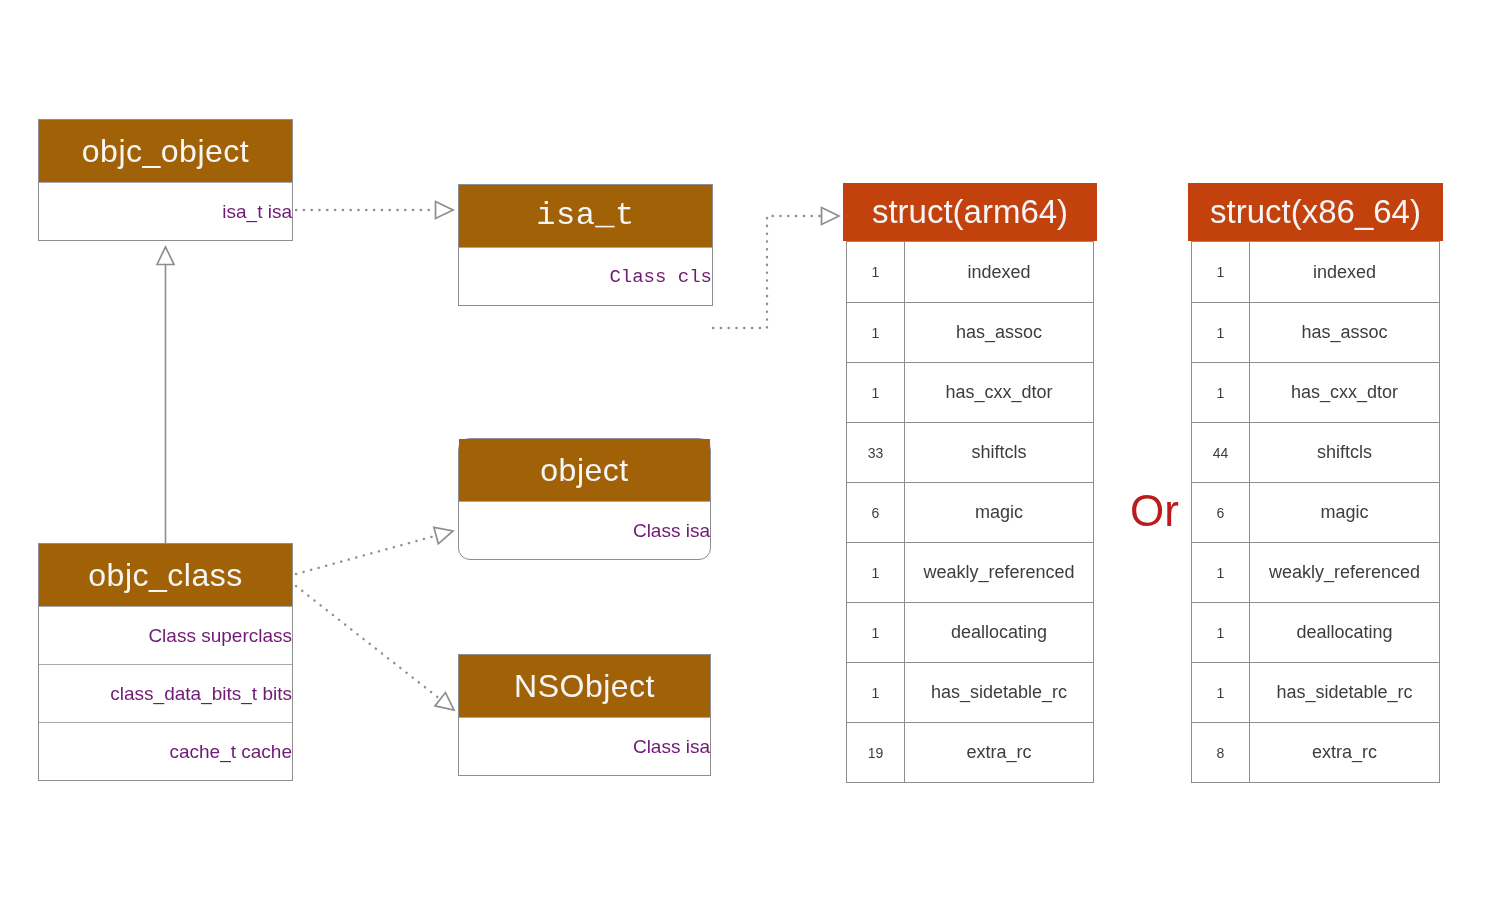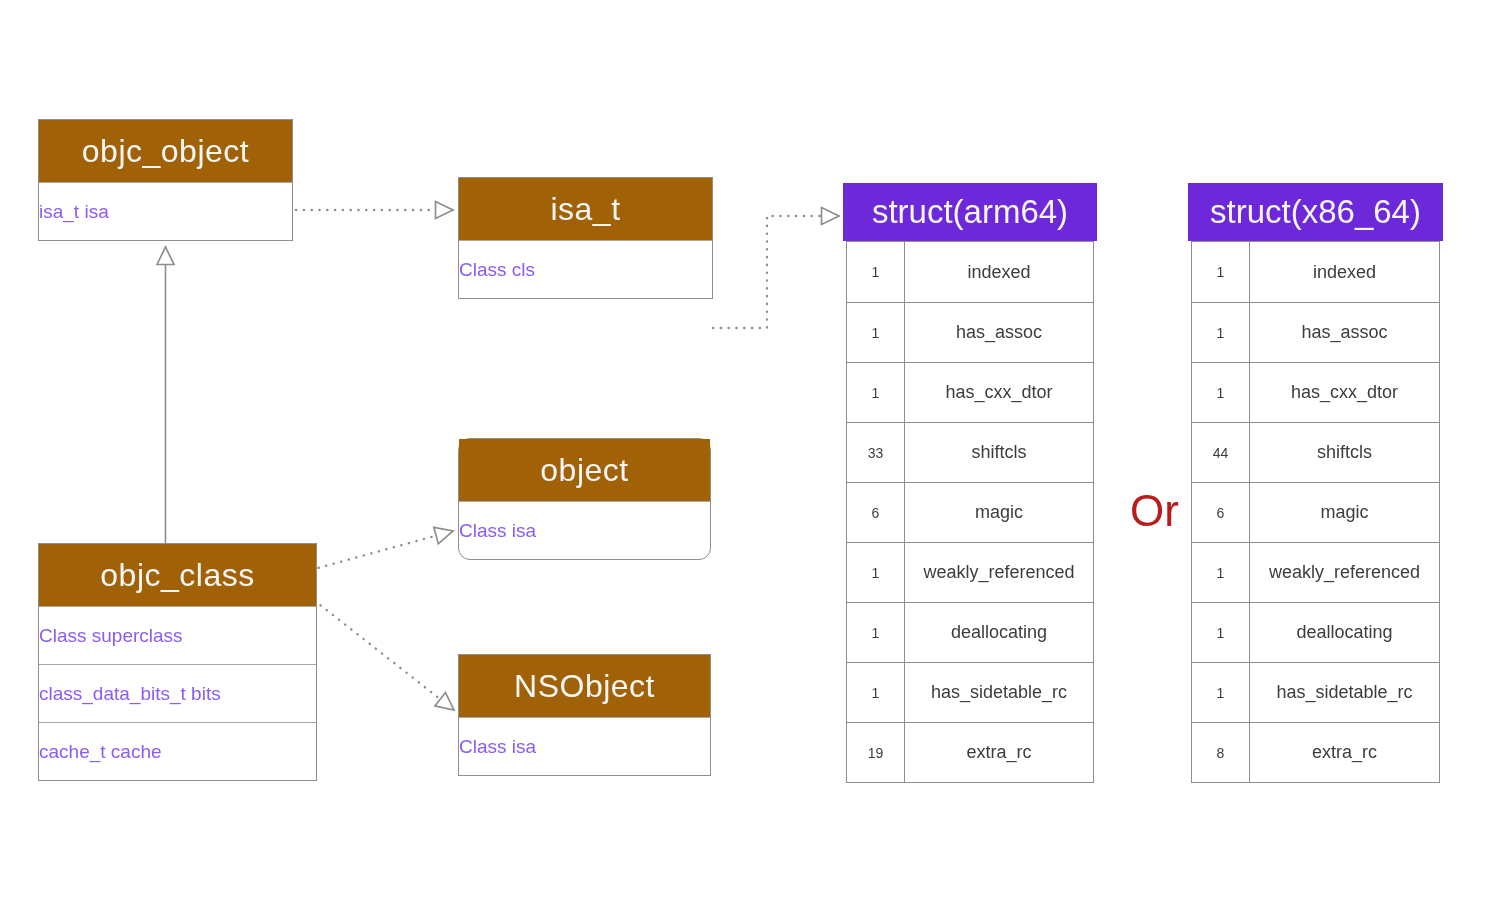--- a/index.html
+++ b/index.html
@@ -32,34 +32,34 @@
     text-align: center;
     font-size: 32px;
     font-weight: 400;
     letter-spacing: 0.5px;
     white-space: nowrap;
     overflow: hidden;
   }
   .uml-row {
     height: 58px;
     line-height: 58px;
-    text-align: left;
+    text-align: right;
     font-size: 19px;
-    color: #8b5cf6;
+    color: #701a75;
     border-top: 1px solid #a8a8a8;
     box-sizing: border-box;
     white-space: nowrap;
   }
   .uml-row:first-of-type { border-top: none; }
   
   .struct-table { position: absolute; box-sizing: border-box; }
   .struct-header {
     height: 58px;
     line-height: 58px;
-    background: #6d28d9;
+    background: #c2410c;
     color: #f5f5f5;
     text-align: center;
     font-size: 33px;
     font-weight: 400;
     white-space: nowrap;
     overflow: hidden;
   }
   .struct-body {
     border: 1px solid #8e8e8e;
     margin: 0 3px;
@@ -118,36 +118,36 @@
     <path d="M165.5,543 L165.5,247" fill="none" stroke="#8e8e8e" stroke-width="1.6" marker-end="url(#tri)"></path>
     <path d="M296,574 L453,531" fill="none" stroke="#8e8e8e" stroke-width="2.4" stroke-dasharray="0.2 7.6" stroke-linecap="round" marker-end="url(#tri)"></path>
     <path d="M296,586 L454,710" fill="none" stroke="#8e8e8e" stroke-width="2.4" stroke-dasharray="0.2 7.6" stroke-linecap="round" marker-end="url(#tri)"></path>
   </svg>
 
   <div class="uml-box" style="left:38px; top:119px; width:255px;">
     <div class="uml-header">objc_object</div>
     <div class="uml-row">isa_t isa</div>
   </div>
 
-  <div class="uml-box" style="left:458px; top:177px; width:255px;">
+  <div class="uml-box" style="left:458px; top:184px; width:255px;font-family:Liberation Mono, monospace;">
     <div class="uml-header">isa_t</div>
     <div class="uml-row">Class cls</div>
   </div>
 
   <div class="uml-box" style="left:458px; top:438px; width:253px;border-radius:12px;">
     <div class="uml-header">object</div>
     <div class="uml-row">Class isa</div>
   </div>
 
   <div class="uml-box" style="left:458px; top:654px; width:253px;">
     <div class="uml-header">NSObject</div>
     <div class="uml-row">Class isa</div>
   </div>
 
-  <div class="uml-box" style="left:38px; top:543px; width:279px;">
+  <div class="uml-box" style="left:38px; top:543px; width:255px;">
     <div class="uml-header">objc_class</div>
     <div class="uml-row">Class superclass</div>
     <div class="uml-row">class_data_bits_t bits</div>
     <div class="uml-row">cache_t cache</div>
   </div>
 
   <div class="struct-table" style="left:843px; top:183px; width:254px;">
     <div class="struct-header">struct(arm64)</div>
     <div class="struct-body">
       <div class="struct-row">

